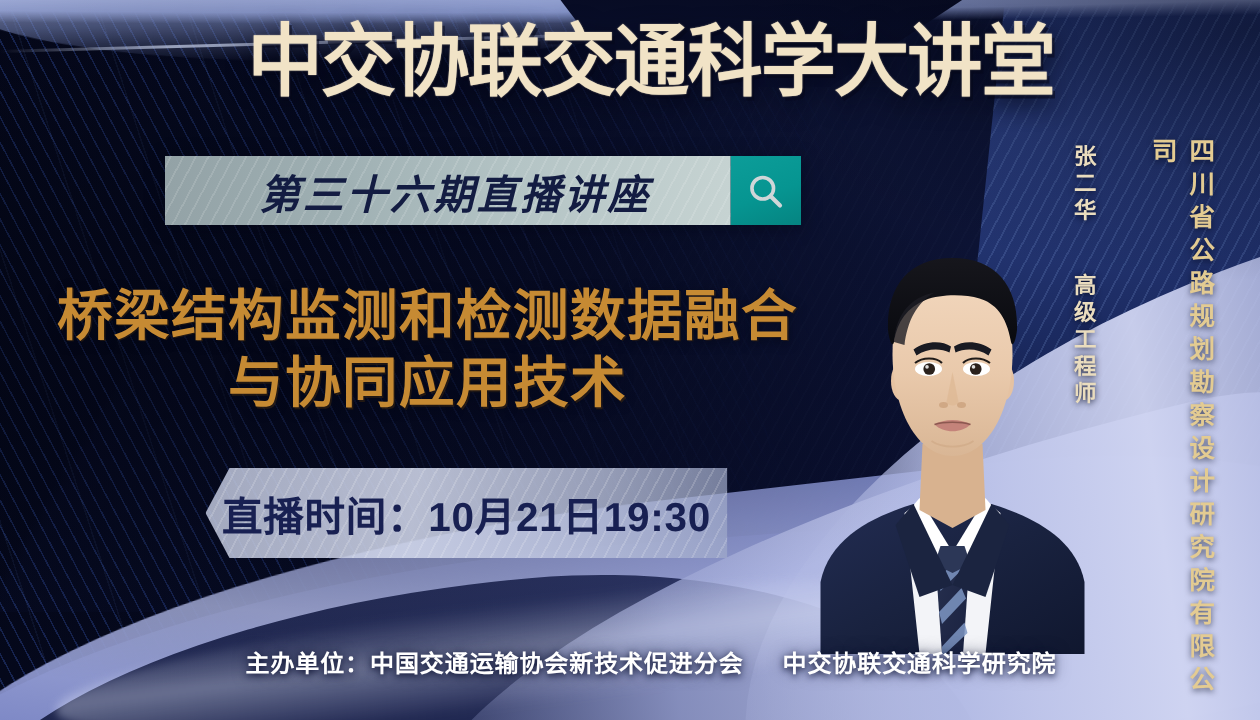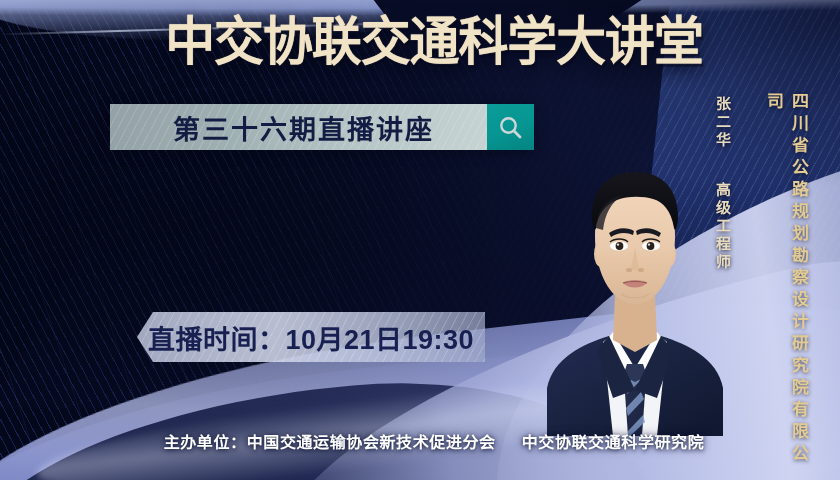--- a/index.html
+++ b/index.html
@@ -246,20 +246,21 @@
         rgba(255,255,255,0.13) 3px,
         rgba(255,255,255,0.13) 4.2px,
         rgba(255,255,255,0.00) 4.2px,
         rgba(255,255,255,0.00) 7.4px),
       linear-gradient(92deg, #93a2a6 0%, #9fb0b3 32%, #b4c4c5 62%, #c6d3d2 100%);
     color: #131c42;
     font-size: 27px;
     font-weight: 600;
     letter-spacing: 2px;
     padding-left: 10px;
+    font-style: italic;
   }
   .sub-bar-icon {
     width: 47px;
     background: linear-gradient(160deg, #0c9d99 0%, #069591 55%, #058481 100%);
     display: flex;
     align-items: center;
     justify-content: center;
   }
   .sub-bar-icon svg { display: block; }
 
@@ -279,21 +280,21 @@
     text-shadow: 0 2px 7px rgba(4,7,24,0.8), 1px 1px 0 rgba(90,56,12,0.5);
   }
   .headline .line2 { display: block; }
 
   
   .time-pill {
     position: absolute;
     left: 137px;
     top: 312px;
     width: 348px;
-    height: 50px;
+    height: 60px;
     display: flex;
     align-items: center;
     justify-content: center;
     color: #182052;
     font-size: 27px;
     font-weight: 600;
     letter-spacing: 0.5px;
     background:
       repeating-linear-gradient(118deg,
         rgba(255,255,255,0.00) 0px,
@@ -488,20 +489,24 @@
   <div class="sub-bar">
     <div class="sub-bar-text">第三十六期直播讲座</div>
     <div class="sub-bar-icon">
       <svg width="27" height="27" viewBox="0 0 27 27" xmlns="http://www.w3.org/2000/svg">
         <circle cx="11.5" cy="11.5" r="7.2" fill="none" stroke="#cfd6d8" stroke-width="2.4"></circle>
         <line x1="16.8" y1="16.8" x2="23" y2="23" stroke="#cfd6d8" stroke-width="2.8" stroke-linecap="round"></line>
       </svg>
     </div>
   </div>
 
+  <div class="headline">
+    <span>桥梁结构监测和检测数据融合</span>
+    <span class="line2">与协同应用技术</span>
+  </div>
 
   <div class="time-pill">直播时间：10月21日19:30</div>
 
   <div class="vtext vtext-name">张二华</div>
   <div class="vtext vtext-role">高级工程师</div>
   <div class="vtext vtext-org">四川省公路规划勘察设计研究院有限公司</div>
 
   <div class="footer">
     <span>主办单位：</span><span>中国交通运输协会新技术促进分会</span><span class="gap"></span><span>中交协联交通科学研究院</span>
   </div>

